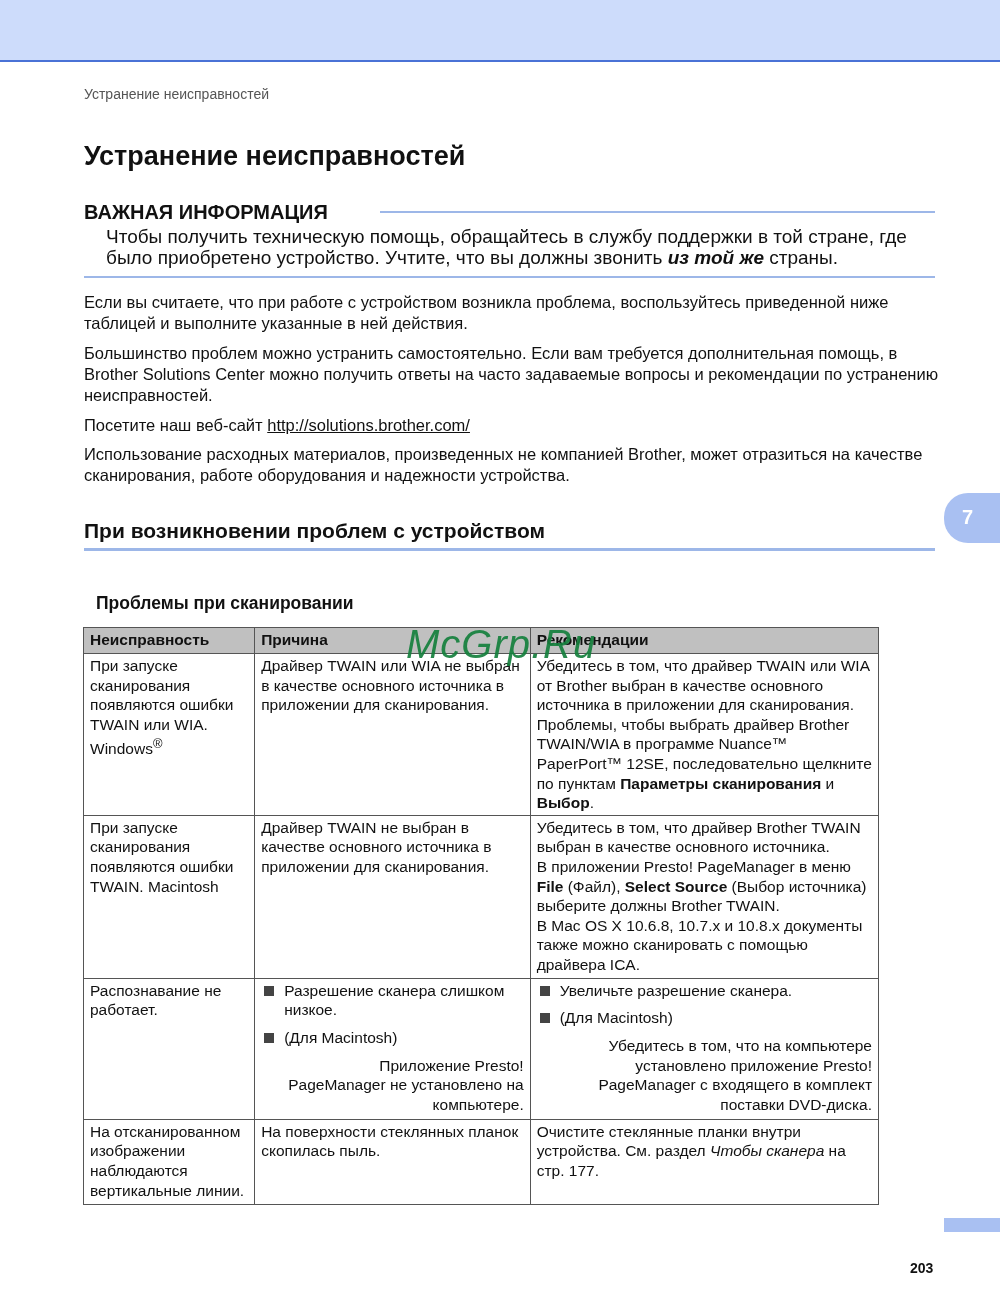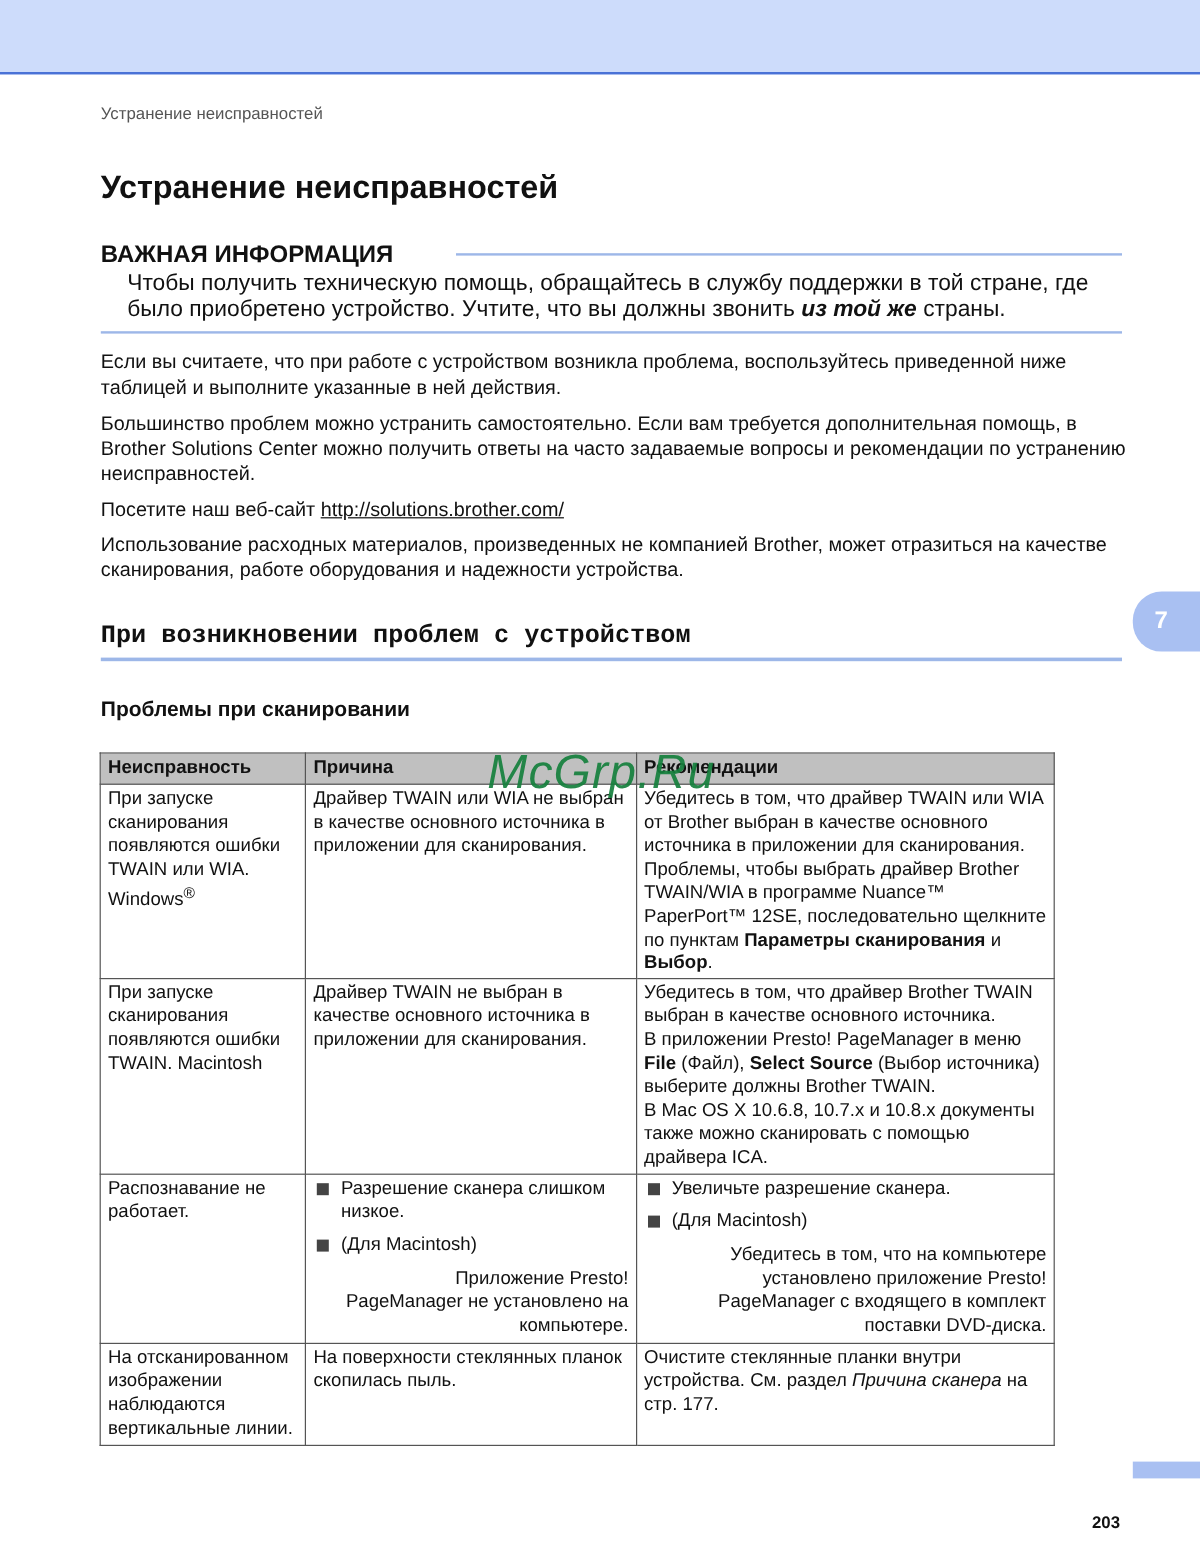--- a/index.html
+++ b/index.html
@@ -7,24 +7,24 @@
          font-family: "Liberation Sans", sans-serif; color: #111; }
   .topband { position: absolute; left: 0; top: 0; width: 1000px; height: 60px; background: #cddcfb; border-bottom: 2px solid #4a72d6; }
   .running-head { position: absolute; left: 84px; top: 86px; font-size: 14px; color: #555; }
   h1 { position: absolute; left: 84px; top: 141px; margin: 0; font-size: 27px; font-weight: bold; }
   .imp-title { position: absolute; left: 84px; top: 201px; font-size: 20px; font-weight: bold; text-align: right; }
   .imp-line { position: absolute; left: 380px; top: 211px; width: 555px; height: 2px; background: #9db7e8; }
   .imp-body { position: absolute; left: 106px; top: 226px; width: 830px; font-size: 19px; line-height: 21px; }
   .imp-bottom { position: absolute; left: 84px; top: 276px; width: 851px; height: 2px; background: #9db7e8; }
   .para { position: absolute; left: 84px; width: 860px; font-size: 16.5px; line-height: 21px; }
   .link { text-decoration: underline; }
-  h2 { position: absolute; left: 84px; top: 519px; margin: 0; font-size: 21px; font-weight: bold; font-family: Liberation Mono, monospace; }
+  h2 { position: absolute; left: 84px; top: 519px; margin: 0; font-size: 21px; font-weight: bold; }
   .h2-line { position: absolute; left: 84px; top: 548px; width: 851px; height: 3px; background: #9db7e8; }
   .chapter-tab { position: absolute; left: 944px; top: 493px; width: 56px; height: 50px; background: #a9c0f2; border-radius: 24px 0 0 24px; color: #fff; font-weight: bold; font-size: 20px; padding-left: 18px; box-sizing: border-box; line-height: 48px; }
-  h3 { position: absolute; left: 84px; top: 581px; margin: 0; font-size: 17.5px; font-weight: bold; }
+  h3 { position: absolute; left: 84px; top: 581px; margin: 12px; font-size: 17.5px; font-weight: bold; }
   table { position: absolute; left: 83px; top: 627px; width: 796px; border-collapse: collapse; font-size: 15.5px; line-height: 19.6px; }
   th, td { border: 1px solid #555; vertical-align: top; text-align: left; padding: 2px 6px; }
   th { background: #c0c0c0; font-weight: bold; padding: 2px 6px 1px; height: 22px; }
   col.c1 { width: 176px; } col.c2 { width: 297px; } col.c3 { width: 380px; }
   .bul { position: relative; padding-left: 23px; margin: 0 0 8px 0; }
   .bul::before { content: ""; position: absolute; left: 3px; top: 5px; width: 10px; height: 10px; background: #444; }
   .indent { padding-left: 23px; text-align: right; }
   .watermark { position: absolute; left: 406px; top: 622px; color: #15803d; font-size: 40px; font-style: italic; opacity: 0.92; letter-spacing: 1px; }
   .pnum { position: absolute; left: 910px; top: 1260px; font-size: 14px; font-weight: bold; }
   .pbar { position: absolute; left: 944px; top: 1218px; width: 56px; height: 14px; background: #a9c0f2; }
@@ -88,21 +88,21 @@
     </td>
     <td>
       <div class="bul">Увеличьте разрешение сканера.</div>
       <div class="bul">(Для Macintosh)</div>
       <div class="indent">Убедитесь в том, что на компьютере установлено приложение Presto! PageManager с входящего в комплект поставки DVD-диска.</div>
     </td>
   </tr>
   <tr style="height:85px">
     <td>На отсканированном изображении наблюдаются вертикальные линии.</td>
     <td>На поверхности стеклянных планок скопилась пыль.</td>
-    <td><span>Очистите стеклянные планки внутри устройства. См. раздел </span><i>Причина сканера</i><span> на стр. 177.</span></td>
+    <td><span>Очистите стеклянные планки внутри устройства. См. раздел </span><i>Чтобы сканера</i><span> на стр. 177.</span></td>
   </tr>
 </tbody>
   </table>
 
 <div class="watermark">McGrp.Ru</div>
 
 <div class="pnum">203</div>
 <div class="pbar"></div>
 
 </body></html>

